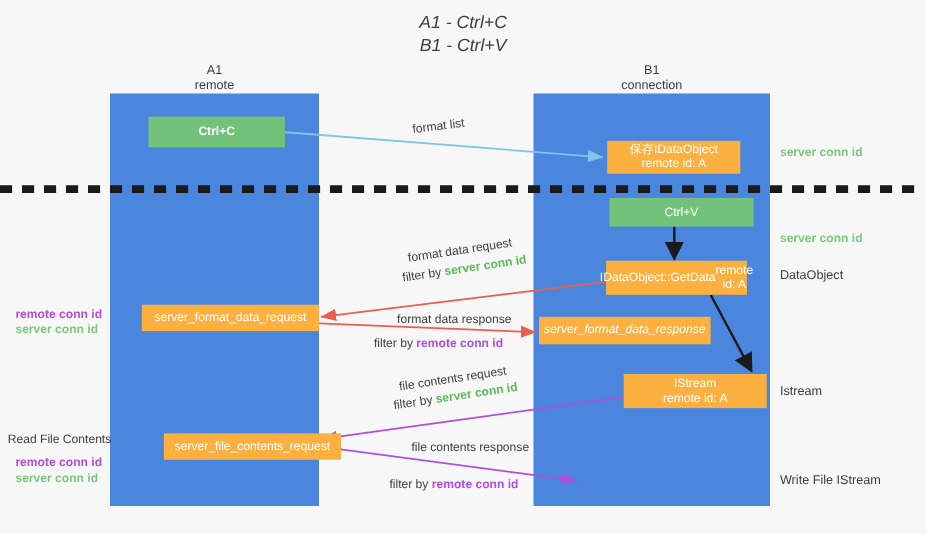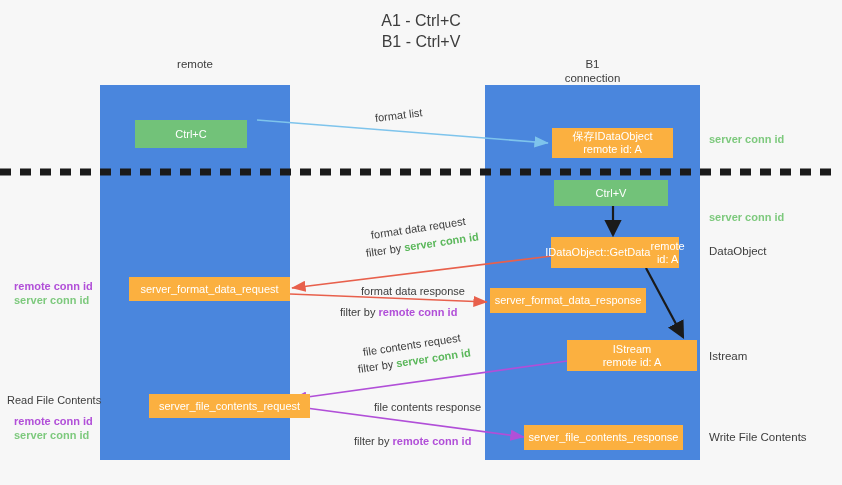--- a/index.html
+++ b/index.html
@@ -15,21 +15,21 @@
   .stage{position:absolute;left:0;top:0;width:842px;height:485px;}
   .abs{position:absolute;}
 
   
   #title{
     left:0;top:10px;width:842px;
     text-align:center;
     font-size:16px;line-height:21px;
     color:#3d3d3d;
   }
-  #title div{white-space:pre;}
+  #title div{white-space:pre;font-style:italic;}
 
   
   .col-head{
     text-align:center;font-size:11.5px;line-height:13.5px;color:#3d3d3d;
   }
 
   
   .lane{background:#4a86dd;}
   #lane-a1{left:100px;top:85px;width:190px;height:375px;}
   #lane-b1{left:485px;top:85px;width:215px;height:375px;}
@@ -70,20 +70,21 @@
 <body>
 
 <div class="stage">
 
   <div class="abs" id="title">
     <div>A1 - Ctrl+C</div>
     <div>B1 - Ctrl+V</div>
   </div>
 
   <div class="abs col-head" style="left:100px;top:58px;width:190px;">
+    <div>A1</div>
     <div>remote</div>
   </div>
   <div class="abs col-head" style="left:485px;top:58px;width:215px;">
     <div>B1</div>
     <div>connection</div>
   </div>
 
   <div class="abs lane" id="lane-a1"></div>
   <div class="abs lane" id="lane-b1"></div>
 
@@ -113,58 +114,55 @@
 
     <line x1="552" y1="256" x2="292" y2="288" stroke="#e8604c" stroke-width="1.6" marker-end="url(#ah-red)"></line>
 
     <line x1="290" y1="294" x2="487" y2="302" stroke="#e8604c" stroke-width="1.6" marker-end="url(#ah-red)"></line>
 
     <line x1="567" y1="361" x2="293" y2="399" stroke="#b14fd8" stroke-width="1.6" marker-end="url(#ah-purple)"></line>
 
     <line x1="291" y1="406" x2="524" y2="437" stroke="#b14fd8" stroke-width="1.6" marker-end="url(#ah-purple)"></line>
   </svg>
 
-  <div class="abs box green" style="left:135px;top:120px;width:112px;height:28px;">
+  <div class="abs box green" style="left:135px;top:106px;width:124px;height:28px;font-weight:bold;">
     <span>Ctrl+C</span>
   </div>
 
   <div class="abs box orange" style="left:129px;top:277px;width:161px;height:24px;">
     <span>server_format_data_request</span>
   </div>
 
   <div class="abs box orange" style="left:129px;top:394px;width:161px;height:24px;margin-left:20px;">
     <span>server_file_contents_request</span>
   </div>
 
   <div class="abs box orange" style="left:552px;top:128px;width:121px;height:30px;flex-direction:column;text-align:right;">
     <span>保存IDataObject</span>
     <span class="l2">remote id: A</span>
   </div>
 
-  <div class="abs box green" style="left:554px;top:180px;width:114px;height:26px;">
+  <div class="abs box green" style="left:554px;top:180px;width:131px;height:26px;">
     <span>Ctrl+V</span>
   </div>
 
   <div class="abs box orange" style="left:551px;top:237px;width:128px;height:31px;flex-direction:row;">
     <span>IDataObject::GetData</span>
     <span class="l2">remote id: A</span>
   </div>
 
-  <div class="abs box orange" style="left:490px;top:288px;width:156px;height:25px;">
+  <div class="abs box orange" style="left:490px;top:288px;width:156px;height:25px;font-style:italic;">
     <span>server_format_data_response</span>
   </div>
 
   <div class="abs box orange" style="left:567px;top:340px;width:130px;height:31px;flex-direction:column;">
     <span>IStream</span>
     <span class="l2">remote id: A</span>
   </div>
 
-  <div class="abs box orange" style="left:524px;top:425px;width:159px;height:25px;">
-    <span>server_file_contents_response</span>
-  </div>
 
   <div class="abs edge-label rot-up" style="left:375px;top:111px;">
     <span>format list</span>
   </div>
 
   <div class="abs edge-label rot-up2" style="left:371px;top:228px;">
     <span>format data request</span>
   </div>
   <div class="abs edge-label rot-up2" style="left:366px;top:246px;">
     <span>filter by </span><span class="green-t">server conn id</span>
@@ -192,21 +190,21 @@
   </div>
 
   <div class="abs side green" style="left:709px;top:132px;">server conn id</div>
 
   <div class="abs side green" style="left:709px;top:210px;">server conn id</div>
 
   <div class="abs side-right" style="left:709px;top:245px;">DataObject</div>
 
   <div class="abs side-right" style="left:709px;top:350px;">Istream</div>
 
-  <div class="abs side-right" style="left:709px;top:431px;">Write File Contents</div>
+  <div class="abs side-right" style="left:709px;top:431px;">Write File IStream</div>
 
   <div class="abs side purple" style="left:14px;top:279px;">remote conn id</div>
   <div class="abs side green" style="left:14px;top:293px;">server conn id</div>
 
   <div class="abs side plain" style="left:7px;top:393px;">Read File Contents</div>
   <div class="abs side purple" style="left:14px;top:414px;">remote conn id</div>
   <div class="abs side green" style="left:14px;top:428px;">server conn id</div>
 
 </div>
 

